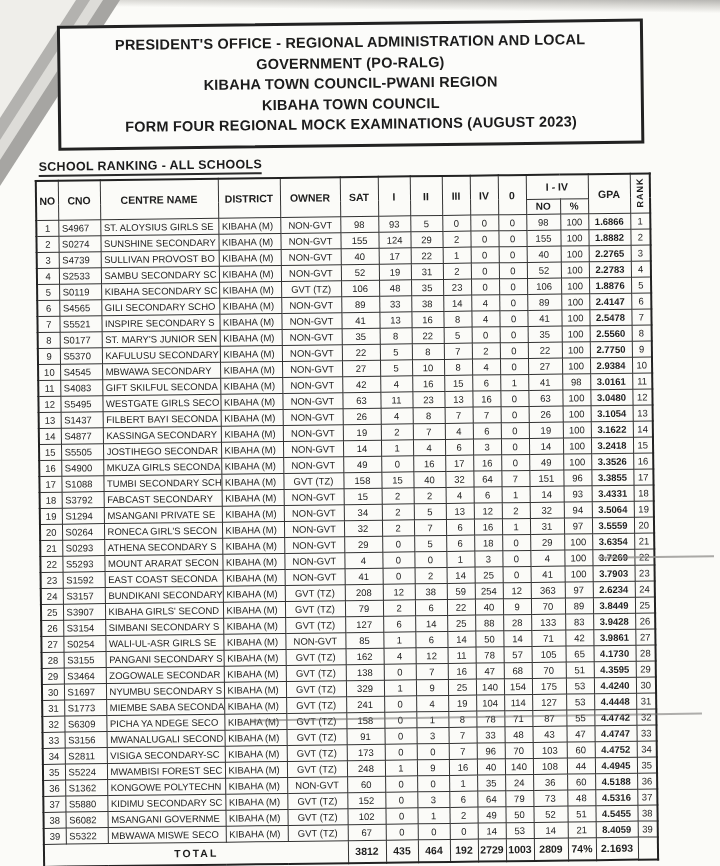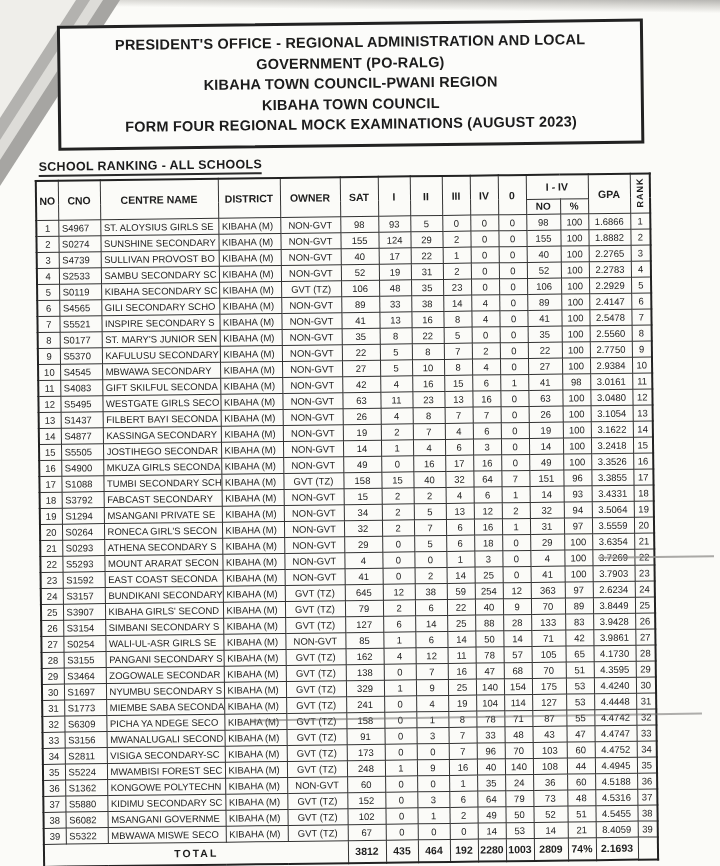--- a/index.html
+++ b/index.html
@@ -26,21 +26,21 @@
     font-size:12.5px;letter-spacing:0.3px;border-bottom:2px solid #2a2a2a;padding-bottom:1px;}
   table{border-collapse:collapse;table-layout:fixed;margin-left:38px;width:614px;
     border:2px solid #222;}
   th,td{border:1px solid #333;padding:0;overflow:hidden;white-space:nowrap;
     font-size:9.5px;text-align:center;vertical-align:middle;color:#1d1d1d;}
   thead th{font-size:10.5px;font-weight:bold;}
   thead tr.h1 th{height:23px;}
   thead tr.h2 th{height:14px;font-size:10px;}
   tbody td{height:15px;line-height:15px;}
   td.c-cno,td.c-name,td.c-dist{text-align:left;padding-left:3px;}
-  td.c-gpa{font-weight:normal;}
+  td.c-gpa{font-weight:bold;}
   .rank-v span{display:inline-block;writing-mode:vertical-rl;transform:rotate(180deg);
     font-size:9px;font-weight:bold;letter-spacing:1px;line-height:10px;}
   tr.total-row td{height:21px;line-height:21px;font-weight:bold;font-size:10.5px;}
   td.total-label{font-size:14.5px;letter-spacing:2px;text-align:center;}
   .stray-line{position:absolute;left:598px;top:556px;width:116px;height:2px;
     background:#8f8e8b;transform:rotate(-0.8deg);opacity:.75;}
   .crease-line{position:absolute;left:250px;top:716px;width:452px;height:1.5px;
     background:#6f6e6b;transform:rotate(-0.9deg);opacity:.55;}
 </style>
 </head>
@@ -182,21 +182,21 @@
             <td class="c-dist">KIBAHA (M)</td>
             <td class="c-owner">GVT (TZ)</td>
             <td class="c-sat">106</td>
             <td class="c-d1">48</td>
             <td class="c-d2">35</td>
             <td class="c-d3">23</td>
             <td class="c-d4">0</td>
             <td class="c-d0">0</td>
             <td class="c-ivno">106</td>
             <td class="c-pct">100</td>
-            <td class="c-gpa">2.2929</td>
+            <td class="c-gpa">1.8876</td>
             <td class="c-rank">5</td>
           </tr>
           <tr>
             <td class="c-no">6</td>
             <td class="c-cno">S4565</td>
             <td class="c-name">GILI SECONDARY SCHO</td>
             <td class="c-dist">KIBAHA (M)</td>
             <td class="c-owner">NON-GVT</td>
             <td class="c-sat">89</td>
             <td class="c-d1">33</td>
@@ -497,21 +497,21 @@
             <td class="c-pct">100</td>
             <td class="c-gpa">3.7903</td>
             <td class="c-rank">23</td>
           </tr>
           <tr>
             <td class="c-no">24</td>
             <td class="c-cno">S3157</td>
             <td class="c-name">BUNDIKANI SECONDARY</td>
             <td class="c-dist">KIBAHA (M)</td>
             <td class="c-owner">GVT (TZ)</td>
-            <td class="c-sat">645</td>
+            <td class="c-sat">208</td>
             <td class="c-d1">12</td>
             <td class="c-d2">38</td>
             <td class="c-d3">59</td>
             <td class="c-d4">254</td>
             <td class="c-d0">12</td>
             <td class="c-ivno">363</td>
             <td class="c-pct">97</td>
             <td class="c-gpa">2.6234</td>
             <td class="c-rank">24</td>
           </tr>
@@ -771,21 +771,21 @@
             <td class="c-rank">39</td>
           </tr>
         </tbody>
       <tfoot>
         <tr class="total-row">
           <td colspan="5" class="total-label">TOTAL</td>
           <td>3812</td>
           <td>435</td>
           <td>464</td>
           <td>192</td>
-          <td>2280</td>
+          <td>2729</td>
           <td>1003</td>
           <td>2809</td>
           <td>74%</td>
           <td>2.1693</td>
           <td></td>
         </tr>
       </tfoot>
     </table>
   </div>
 

